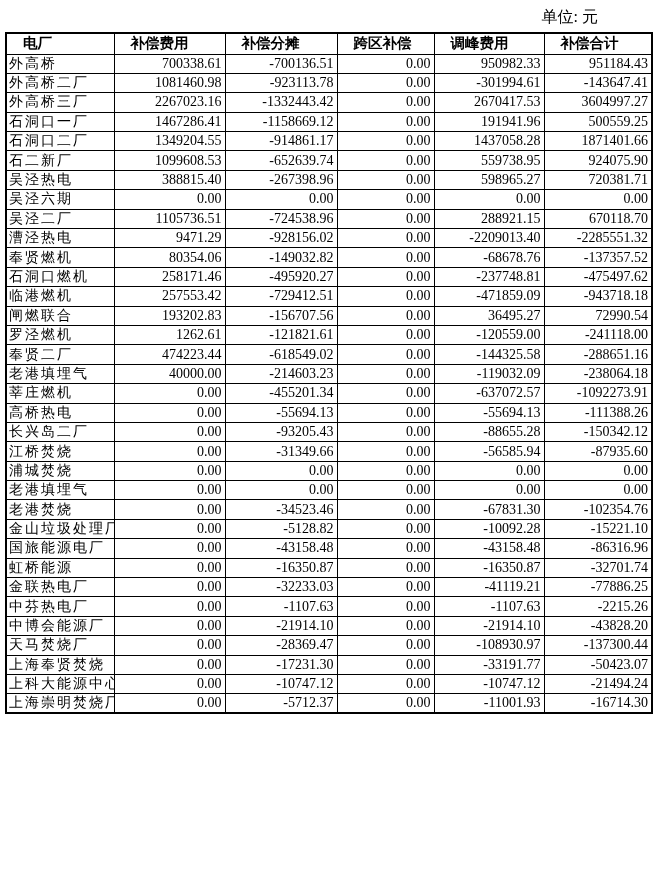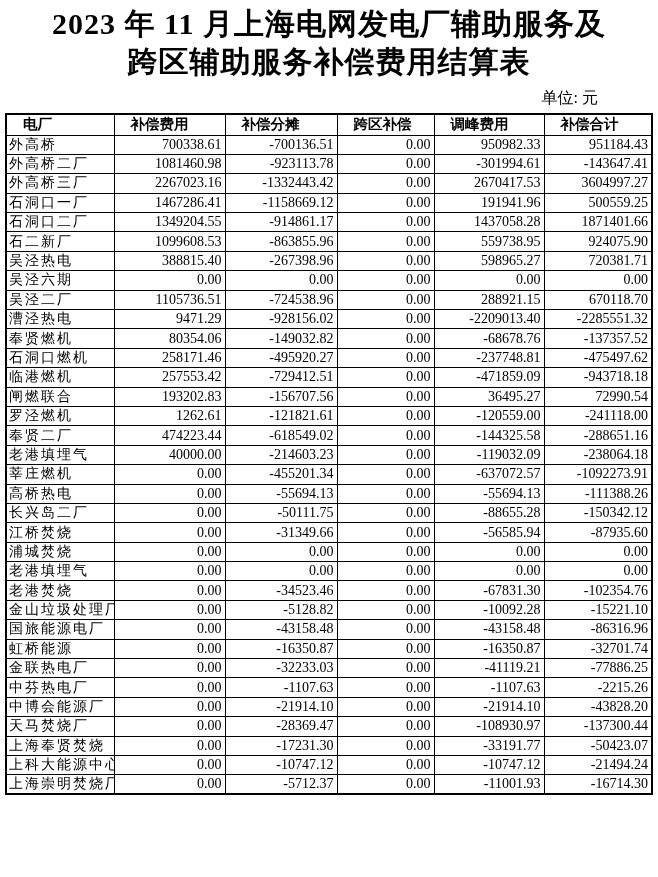--- a/index.html
+++ b/index.html
@@ -31,24 +31,20 @@
   td { font-size: 14px; height: 19.4px; padding: 0 3px; }
   td.name { text-align: left; letter-spacing: 2px; padding-left: 2px; }
   td.num  { text-align: right; padding-right: 3px; }
   col.c0 { width: 108px; } col.c1 { width: 111px; } col.c2 { width: 112px; }
   col.c3 { width: 97px; }  col.c4 { width: 110px; } col.c5 { width: 108px; }
 </style>
 </head>
 <body>
 
 <div class="page">
-  <div class="title">
-    <div>2023 年 11 月上海电网发电厂辅助服务及</div>
-    <div>跨区辅助服务补偿费用结算表</div>
-  </div>
   <div class="unit">单位: 元</div>
   <table>
     <colgroup>
       <col class="c0">
         <col class="c1">
         <col class="c2">
       <col class="c3">
         <col class="c4">
         <col class="c5">
     </colgroup>
@@ -99,21 +95,21 @@
           <td class="name">石洞口二厂</td>
           <td class="num">1349204.55</td>
           <td class="num">-914861.17</td>
           <td class="num">0.00</td>
           <td class="num">1437058.28</td>
           <td class="num">1871401.66</td>
         </tr>
         <tr>
           <td class="name">石二新厂</td>
           <td class="num">1099608.53</td>
-          <td class="num">-863855.96</td>
+          <td class="num">-652639.74</td>
           <td class="num">0.00</td>
           <td class="num">559738.95</td>
           <td class="num">924075.90</td>
         </tr>
         <tr>
           <td class="name">吴泾热电</td>
           <td class="num">388815.40</td>
           <td class="num">-267398.96</td>
           <td class="num">0.00</td>
           <td class="num">598965.27</td>
@@ -211,21 +207,21 @@
           <td class="name">高桥热电</td>
           <td class="num">0.00</td>
           <td class="num">-55694.13</td>
           <td class="num">0.00</td>
           <td class="num">-55694.13</td>
           <td class="num">-111388.26</td>
         </tr>
         <tr>
           <td class="name">长兴岛二厂</td>
           <td class="num">0.00</td>
-          <td class="num">-50111.75</td>
+          <td class="num">-93205.43</td>
           <td class="num">0.00</td>
           <td class="num">-88655.28</td>
           <td class="num">-150342.12</td>
         </tr>
         <tr>
           <td class="name">江桥焚烧</td>
           <td class="num">0.00</td>
           <td class="num">-31349.66</td>
           <td class="num">0.00</td>
           <td class="num">-56585.94</td>

